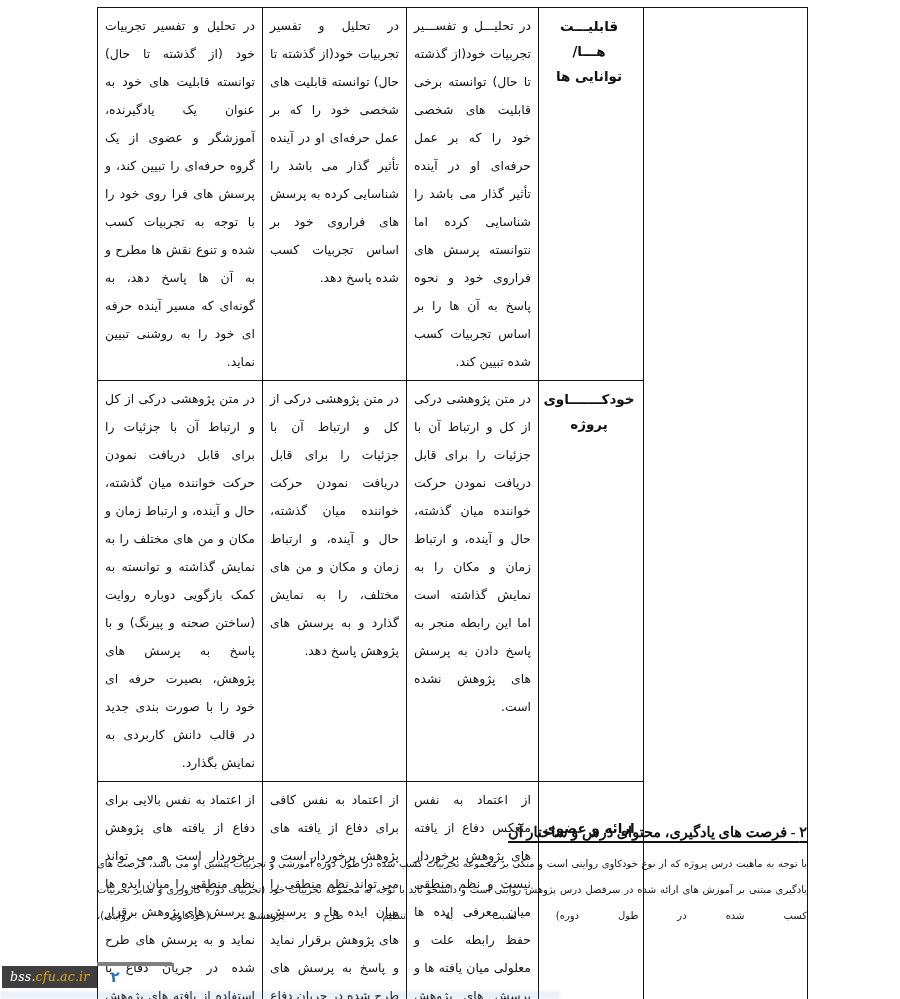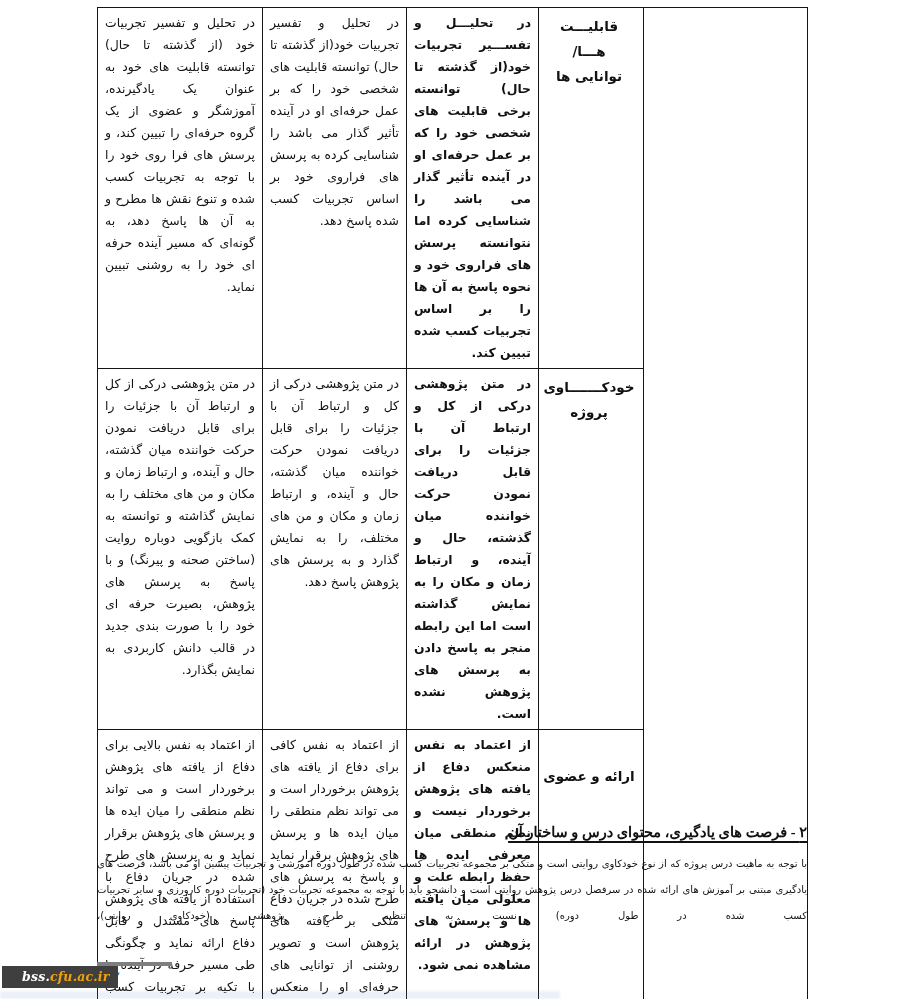--- a/index.html
+++ b/index.html
@@ -18,24 +18,24 @@
   .rubric-table tr.r1{height:243px;}
   .rubric-table tr.r2{height:275px;}
   .rubric-table tr.r3{height:275px;}
   td.cell-empty{width:164px;}
   td.cell-label{
     width:105px;font-weight:bold;font-size:13.5px;line-height:25px;
     padding:6px 8px 4px 4px;text-align:center;white-space:pre-line;
   }
   td.cell-label.pad-big{padding-top:34px;}
   td.cell-desc{
-    font-size:12.4px;line-height:22px;padding:4px 7px 4px 7px;
+    font-size:12.4px;line-height:28px;padding:4px 7px 4px 7px;
     text-align:justify;
   }
-  td.col-c{width:132px;font-weight:bold;}
+  td.col-c{width:132px;}
   td.col-d{width:144px;}
   td.col-e{width:165px;}
   
   .section-heading{
     position:absolute;right:93px;top:824px;direction:rtl;
     font-size:14.5px;font-weight:bold;
     text-decoration:underline;text-underline-offset:4px;text-decoration-thickness:1.5px;font-family:Liberation Serif, serif;
   }
   .section-paragraph{
     position:absolute;left:97px;top:851px;width:710px;direction:rtl;
@@ -44,22 +44,22 @@
   
   .footer-divider{
     position:absolute;left:97px;top:962px;width:75px;height:4px;background:#7f7f7f;
   }
   .page-number{
     position:absolute;left:103px;top:968px;width:24px;text-align:center;
     color:#2E74B5;font-size:15px;font-weight:bold;
   }
   .watermark{
     position:absolute;left:2px;top:966px;background:#3F3F3F;
-    padding:3px 8px 4px 20px;font-family:"DejaVu Serif",serif;
-    font-style:italic;font-weight:bold;font-size:12.5px;letter-spacing:0.2px;
+    padding:3px 8px 4px 8px;font-family:"DejaVu Serif",serif;
+    font-style:italic;font-weight:normal;font-size:12.5px;letter-spacing:0.2px;
     direction:ltr;
     text-align:right;
   }
   .watermark .wm-prefix{color:#ffffff;}
   .watermark .wm-domain{color:#F0A30A;}
   .bottom-smudge{
     position:absolute;left:0;top:991px;width:560px;height:8px;
     background:rgba(110,150,215,0.14);filter:blur(1.5px);
   }
 </style>

